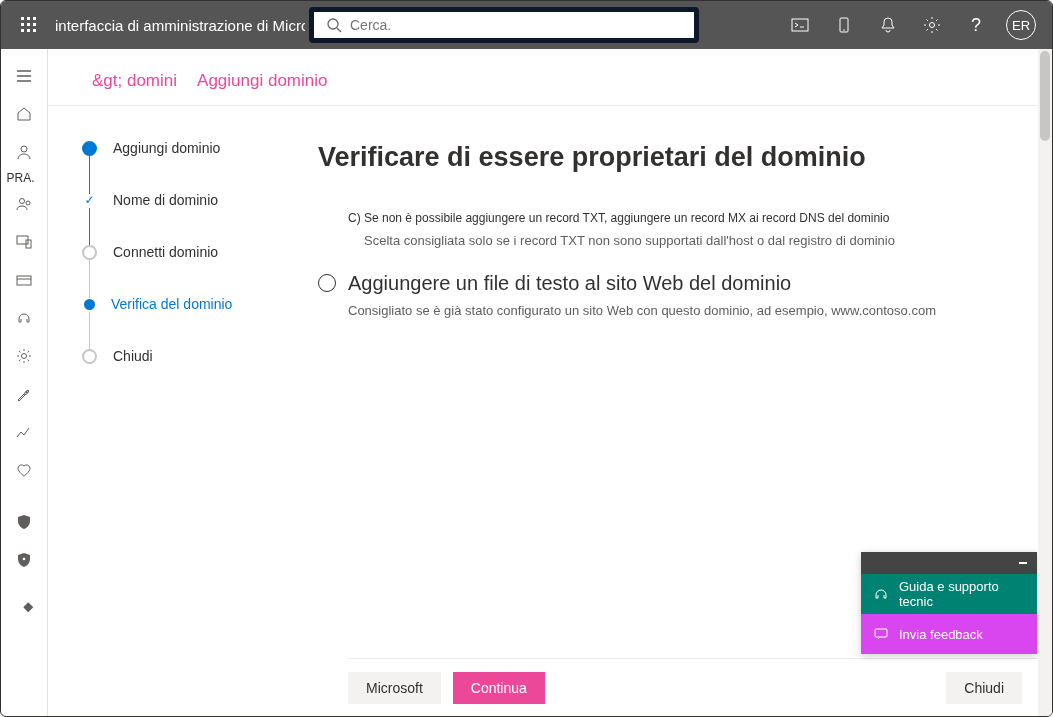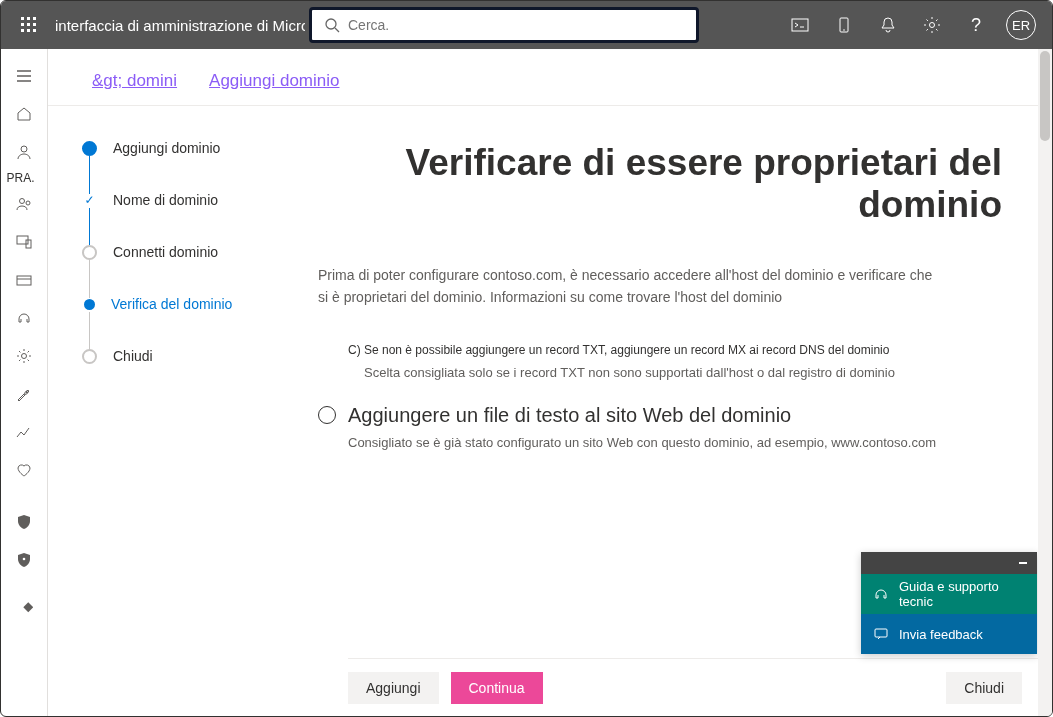--- a/index.html
+++ b/index.html
@@ -20,59 +20,59 @@
   display: flex;
   align-items: center;
   color: #fff;
   padding: 0 8px;
 }
 .waffle { width: 40px; height: 48px; display:flex; align-items:center; justify-content:center; cursor:pointer; }
 .brand { font-size: 15px; margin-left: 6px; white-space: nowrap; max-width: 250px; overflow:hidden; }
 .searchwrap {
   width: 390px; height: 36px; background:#fff; border-radius:4px;
   display:flex; align-items:center; margin-left: 4px; padding:0 12px;
-  color:#666; border:3px solid #0f172a;
+  color:#666; border:5px solid #0f172a;
 }
 .searchwrap svg { margin-right:8px; flex-shrink:0; }
 .searchwrap input { border:none; outline:none; font-size:14px; flex:1; color:#323130; }
 .top-spacer { flex:1; }
 .topicon { width:44px; height:48px; display:flex; align-items:center; justify-content:center; cursor:pointer; }
 .avatar { width:30px; height:30px; border-radius:50%; border:1px solid #fff; display:flex; align-items:center; justify-content:center; font-size:13px; margin:12px 8px; }
 
 .shell { display:flex; height: calc(100% - 48px); position:relative; }
 .leftrail {
   width:47px; border-right:1px solid #e1dfdd; display:flex; flex-direction:column;
   align-items:center; padding-top:8px; 
 }
 .railbtn { width:40px; height:38px; display:flex; align-items:center; justify-content:center; color:#605e5c; cursor:pointer; }
 .railtext { font-size:12px; color:#323130; width:47px; text-align:left; padding-left:6px; overflow:hidden; white-space:nowrap; }
 
 .main { flex:1; display:flex; flex-direction:column; position:relative; }
-.crumbs { padding: 22px 0 14px 44px; font-size:17px; color:#8b5cf6; display:flex; gap:32px;text-decoration:underline; }
+.crumbs { padding: 22px 0 14px 44px; font-size:17px; color:#ec4899; display:flex; gap:20px; }
 .crumbs span { cursor:pointer; }
 
 .body { flex:1; display:flex; overflow:hidden; border-top:1px solid #edebe9; }
 .stepper { width:270px; padding: 34px 20px 20px 34px; }
 .step { display:flex; align-items:center; position:relative; padding-bottom:36px; }
 .step:last-child { padding-bottom:0; }
 .step-line { position:absolute; left:7px; top:16px; bottom:-2px; width:1px; background:#c8c6c4; }
 .step.done .step-line, .step.active .step-line { background:#0078d4; }
 .step:last-child .step-line { display:none; }
 .step-dot {
   width:15px; height:15px; border-radius:50%; border:2px solid #c8c6c4;
   background:#fff; z-index:1; flex-shrink:0;
 }
 .step.done .step-dot { border-color:#0078d4; background:#0078d4; }
 .step.active .step-dot { border-color:#0078d4; background:#0078d4; }
 .step.check .step-dot { border:none; background:none; display:flex; align-items:center; justify-content:center; color:#0078d4; font-size:12px; }
 .step-label { margin-left:16px; font-size:14px; color:#323130; }
 .step.active .step-label { color:#0078d4; }
 
 .content { flex:1; padding: 36px 50px 20px 0; overflow:hidden; position:relative; }
-.page-title { font-size:37px; font-weight:600; margin-bottom:38px;text-align:right; }
+.page-title { font-size:27px; font-weight:600; margin-bottom:38px; }
 .intro { font-size:14px; color:#605e5c; line-height:1.6; margin-bottom:34px; max-width:620px; }
 .opt { display:flex; align-items:flex-start; margin-bottom:10px; }
 .radio {
   width:18px; height:18px; border-radius:50%; border:1px solid #323130;
   margin-right:12px; margin-top:2px; flex-shrink:0; display:flex; align-items:center; justify-content:center;
 }
 .radio.sel { border-color:#0078d4; }
 .radio.sel::after { content:""; width:10px; height:10px; border-radius:50%; background:#0078d4; }
 .opt-body { flex:1; }
 .opt-title { font-size:14px; color:#323130; }
@@ -84,21 +84,21 @@
   height:58px; border-top:1px solid #edebe9; display:flex; align-items:center;
   padding: 0 30px 0 0; gap:12px; margin-left:300px;
 }
 .btn { height:32px; padding:0 18px; font-size:14px; border:none; cursor:pointer; }
 .btn.default { background:#f3f2f1; color:#323130; }
 .btn.primary { background:#ec4899; color:#fff; }
 .footer-spacer { flex:1; }
 
 .floatpanel {
   position:absolute; right:15px; bottom:62px; width:176px;
-  background:#0369a1; color:#fff; font-size:13px;
+  background:#d946ef; color:#fff; font-size:13px;
   box-shadow:0 2px 8px rgba(0,0,0,.2);
 }
 .float-minus { height:22px; background:#444; display:flex; align-items:center; justify-content:flex-end; padding-right:8px; cursor:pointer; color:#fff; }
 .float-row { height:40px; display:flex; align-items:center; padding:0 12px; gap:10px; cursor:pointer; }
 .float-row.teal { background:#008272; }
 .float-row svg { flex-shrink:0; }
 
 .vscroll { position:absolute; right:0; top:0; bottom:0; width:14px; background:#f3f2f1; }
 .vscroll .thumb { position:absolute; left:2px; right:2px; top:2px; height:90px; background:#c8c6c4; border-radius:5px; }
 </style>
@@ -272,38 +272,37 @@
           <div class="step-label">Verifica del dominio</div>
         </div>
         <div class="step">
           <div class="step-dot"></div>
           <div class="step-label">Chiudi</div>
         </div>
       </div>
 
       <div class="content">
         <h1 class="page-title">Verificare di essere proprietari del dominio</h1>
-        <p class="intro">Prima di poter configurare contoso.com, è necessario accedere all'host del dominio e verificare che si è proprietari del dominio. Informazioni su come trovare l'host del dominio</p>
 
 
         <div class="opt-c">C) Se non è possibile aggiungere un record TXT, aggiungere un record MX ai record DNS del dominio</div>
         <div class="opt-desc" style="margin-left:46px;margin-bottom:20px">Scelta consigliata solo se i record TXT non sono supportati dall'host o dal registro di dominio</div>
 
         <div class="opt">
           <div class="radio"></div>
           <div class="opt-body">
             <div class="opt-title big">Aggiungere un file di testo al sito Web del dominio</div>
             <div class="opt-desc">Consigliato se è già stato configurato un sito Web con questo dominio, ad esempio, www.contoso.com</div>
           </div>
         </div>
       </div>
     </div>
 
     <div class="footer">
-      <button class="btn default">Aggiungi</button>
+      <button class="btn default">Microsoft</button>
       <button class="btn primary">Continua</button>
       <div class="footer-spacer"></div>
       <button class="btn default">Chiudi</button>
     </div>
 
     <div class="floatpanel">
       <div class="float-minus">
         <svg width="12" height="12" viewBox="0 0 12 12">
             <line x1="2" y1="6" x2="10" y2="6" stroke="#fff" stroke-width="2"></line>
           </svg>

